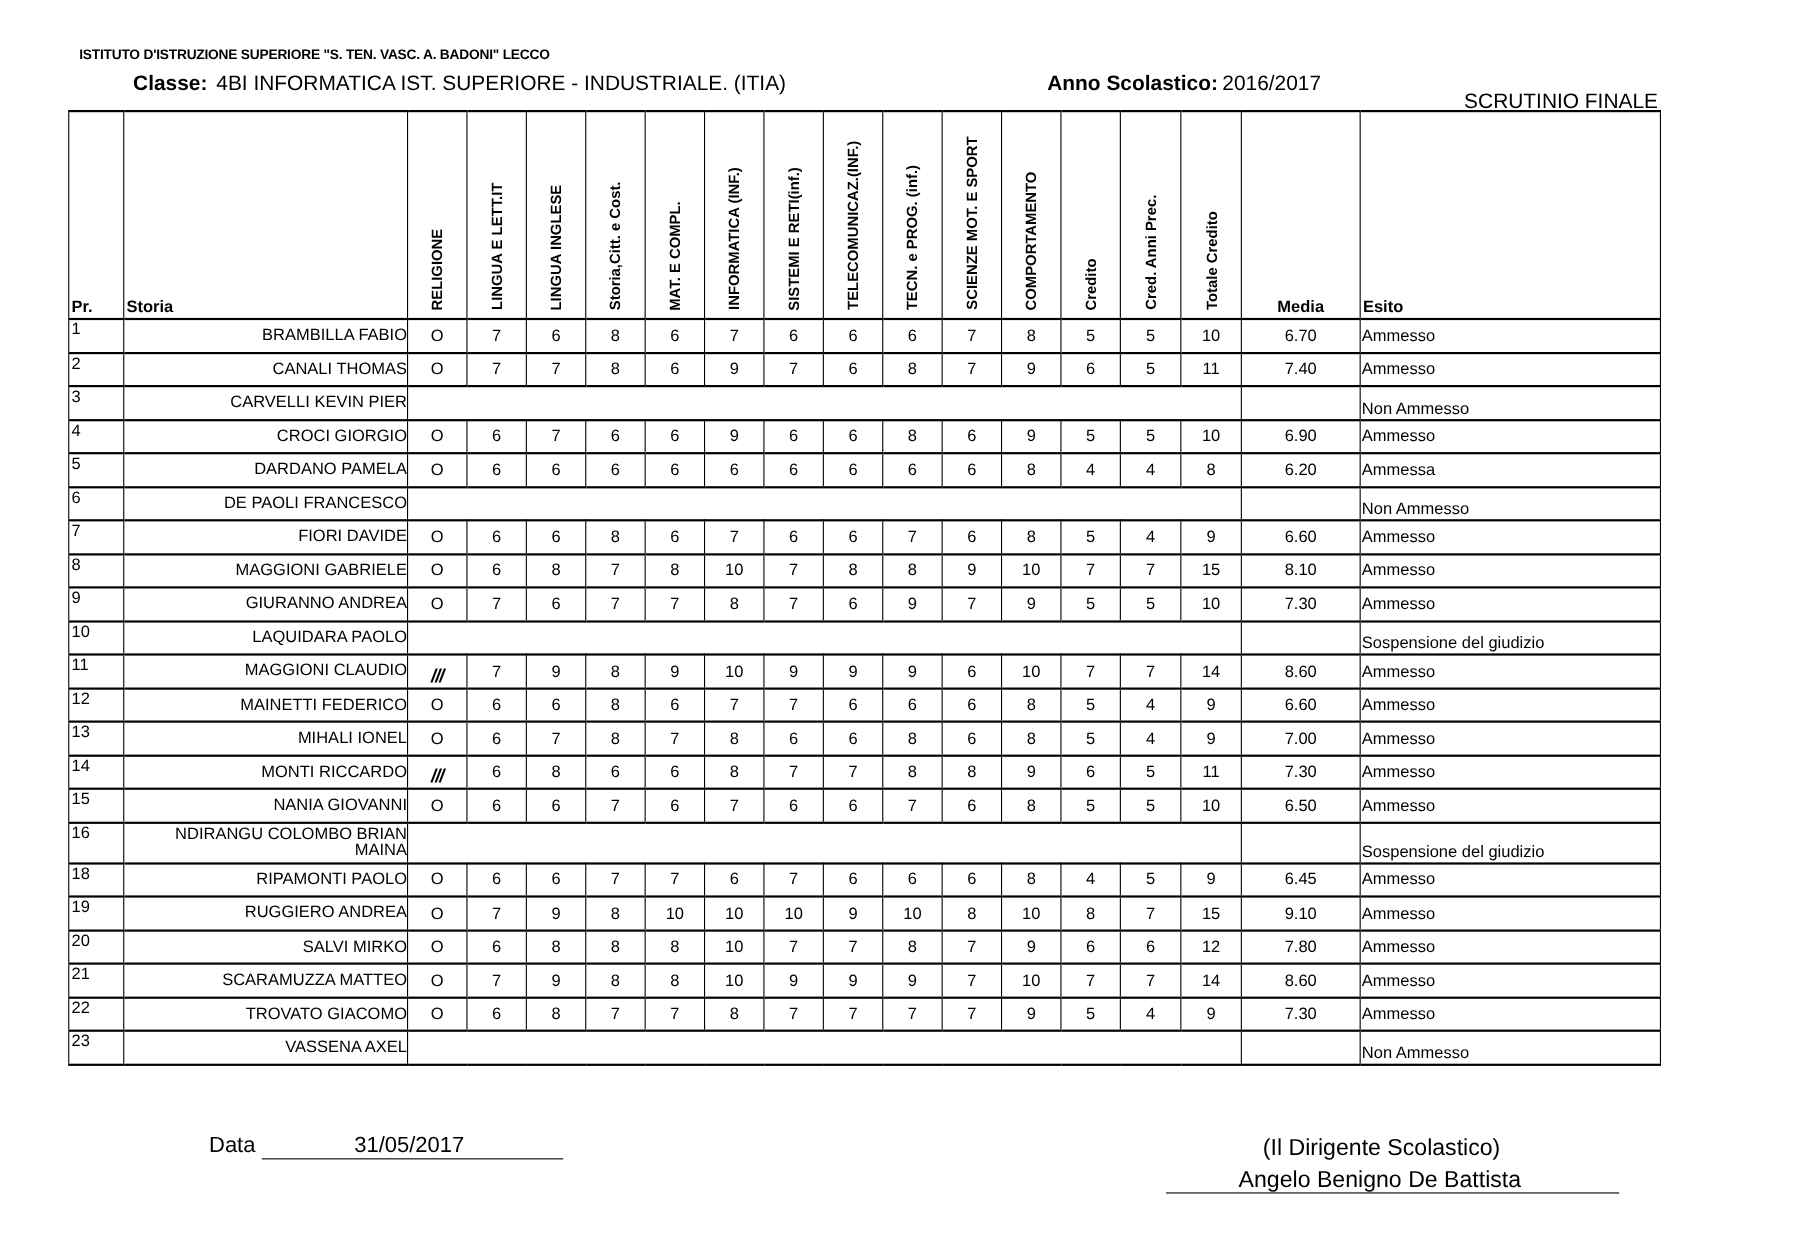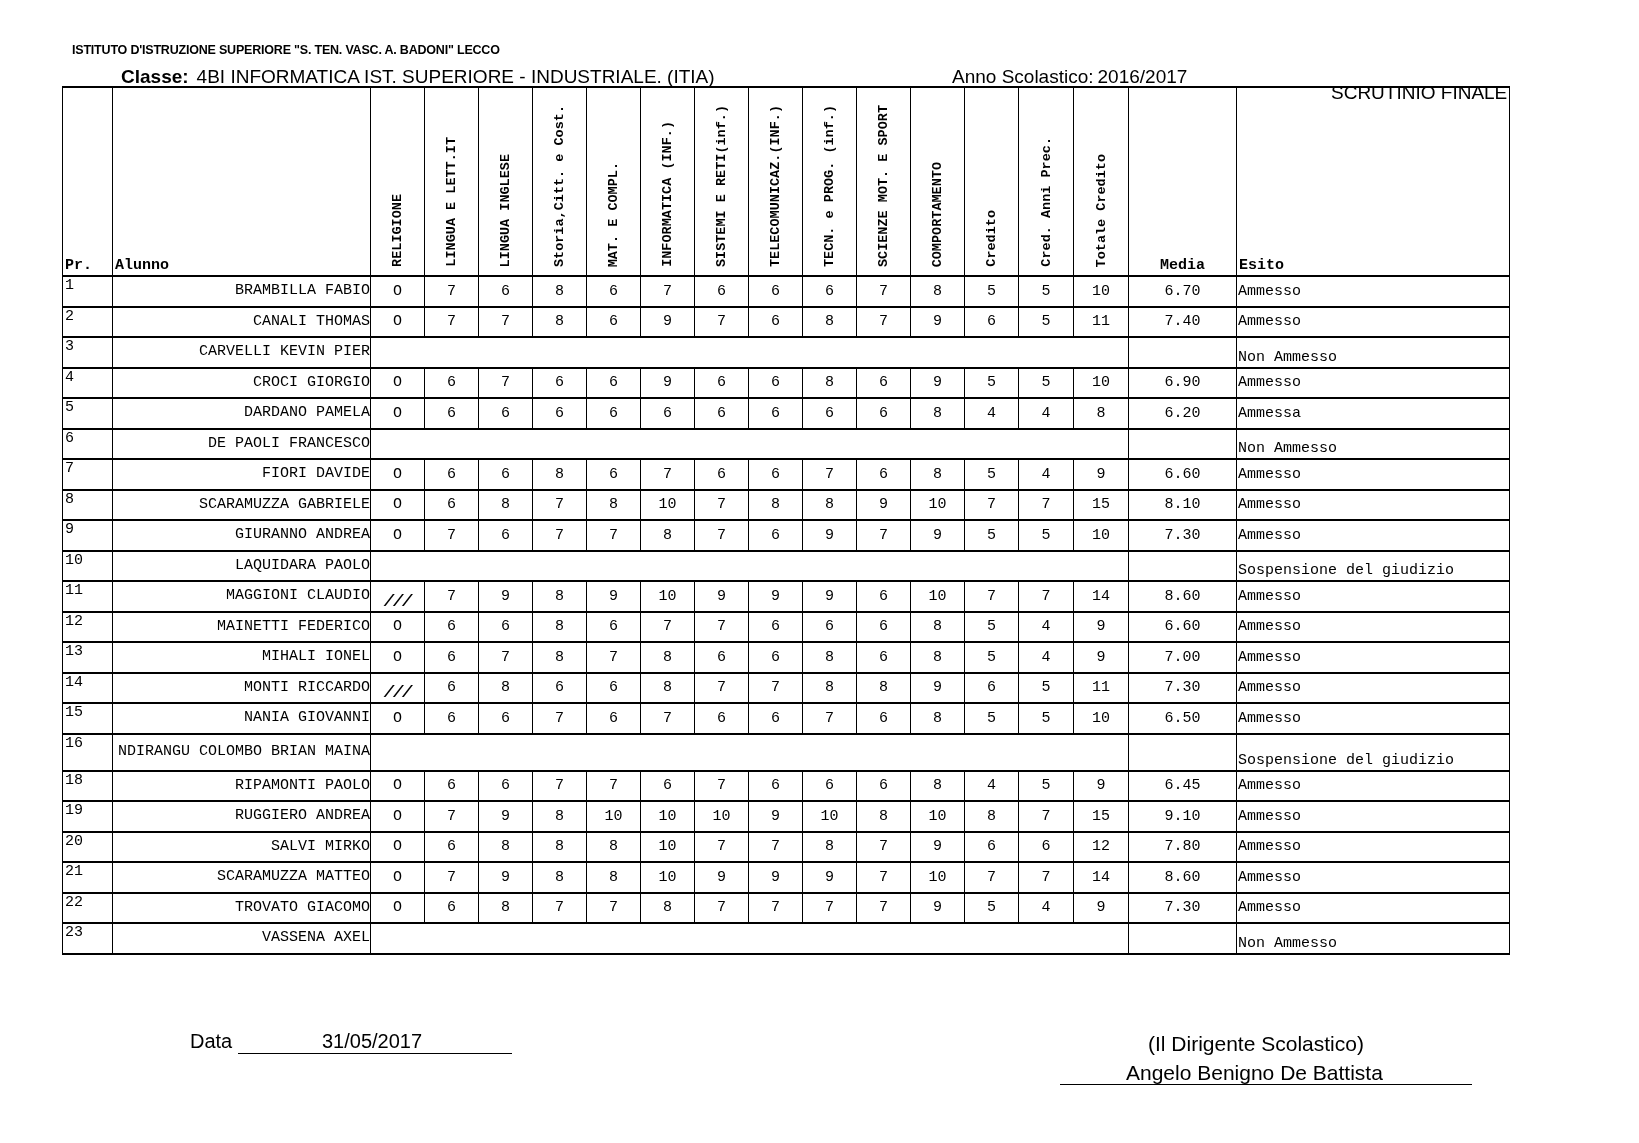--- a/index.html
+++ b/index.html
@@ -1,24 +1,24 @@
 <!DOCTYPE html>
 <html><head>
 <meta charset="utf-8">
 <style>
   html, body { margin: 0; padding: 0; background: #ffffff; }
   body { width: 1639px; height: 1143px; position: relative; font-family: "Liberation Sans", sans-serif; color: #000; overflow: hidden; }
   .inst { position: absolute; left: 72px; top: 43px; font-size: 12.5px; font-weight: bold; letter-spacing: -0.2px; }
   .classe { position: absolute; left: 97px; top: 66px; font-size: 19px; }
   .classe b { font-weight: bold; margin-right: 8px; margin-left: 24px; }
   .anno { position: absolute; left: 952px; top: 66px; font-size: 19px; }
-  .anno b { font-weight: normal; margin-right: 4px; }
+  .anno b { font-weight: bold; margin-right: 4px; }
   .scrut { position: absolute; left: 1331px; top: 66px; font-size: 19px; margin-top: 16px; }
 
-  table.grid { position: absolute; left: 62px; top: 86px; border-collapse: collapse; table-layout: fixed; width: 1202px; font-family: Liberation Mono, monospace; }
+  table.grid { position: absolute; left: 62px; top: 100px; border-collapse: collapse; table-layout: fixed; width: 1202px; }
   table.grid td, table.grid th { border: 1px solid #000; padding: 0; font-size: 15px; font-weight: normal; }
   table.grid thead th { height: 186px; border-bottom: 2px solid #000; border-top: 2px solid #000; vertical-align: bottom; position: relative; }
   table.grid tbody tr { height: 30.5px; }
   table.grid tbody tr.tall { height: 37px; }
   table.grid tbody td { border-bottom: 2px solid #000; }
   .h-left { text-align: left; font-weight: bold !important; font-size: 15px; padding-left: 2px !important; padding-bottom: 1px !important; }
   .h-center { text-align: center; font-weight: bold !important; font-size: 15px; padding-bottom: 1px !important; }
   .vert { writing-mode: vertical-rl; transform: rotate(180deg); font-weight: bold; font-size: 13.5px; white-space: nowrap; display: inline-block; margin-bottom: 3px; }
   th.subj { text-align: center; }
   td.pr { vertical-align: top; padding-left: 2px !important; font-size: 15px; }
@@ -63,21 +63,21 @@
       <col style="width:54px">
       <col style="width:54px">
       <col style="width:55px">
       <col style="width:55px">
     <col style="width:108px">
       <col style="width:273px">
   </colgroup>
   <thead>
     <tr id="head-row">
       <th class="h-left">Pr.</th>
-      <th class="h-left">Alunno</th>
+      <th class="h-left">Storia</th>
     <th class="subj"><span class="vert">RELIGIONE</span></th>
         <th class="subj"><span class="vert">LINGUA E LETT.IT</span></th>
         <th class="subj"><span class="vert">LINGUA INGLESE</span></th>
         <th class="subj"><span class="vert">Storia,Citt. e Cost.</span></th>
         <th class="subj"><span class="vert">MAT. E COMPL.</span></th>
         <th class="subj"><span class="vert">INFORMATICA (INF.)</span></th>
         <th class="subj"><span class="vert">SISTEMI E RETI(inf.)</span></th>
         <th class="subj"><span class="vert">TELECOMUNICAZ.(INF.)</span></th>
         <th class="subj"><span class="vert">TECN. e PROG. (inf.)</span></th>
         <th class="subj"><span class="vert">SCIENZE MOT. E SPORT</span></th>
@@ -199,21 +199,21 @@
         <td class="val">6</td>
         <td class="val">8</td>
         <td class="val">5</td>
         <td class="val">4</td>
         <td class="val">9</td>
         <td class="media">6.60</td>
         <td class="esito mid">Ammesso</td>
       </tr>
       <tr>
         <td class="pr">8</td>
-        <td class="name">SCARAMUZZA GABRIELE</td>
+        <td class="name">MAGGIONI GABRIELE</td>
         <td class="rel">O</td>
         <td class="val">6</td>
         <td class="val">8</td>
         <td class="val">7</td>
         <td class="val">8</td>
         <td class="val">10</td>
         <td class="val">7</td>
         <td class="val">8</td>
         <td class="val">8</td>
         <td class="val">9</td>

